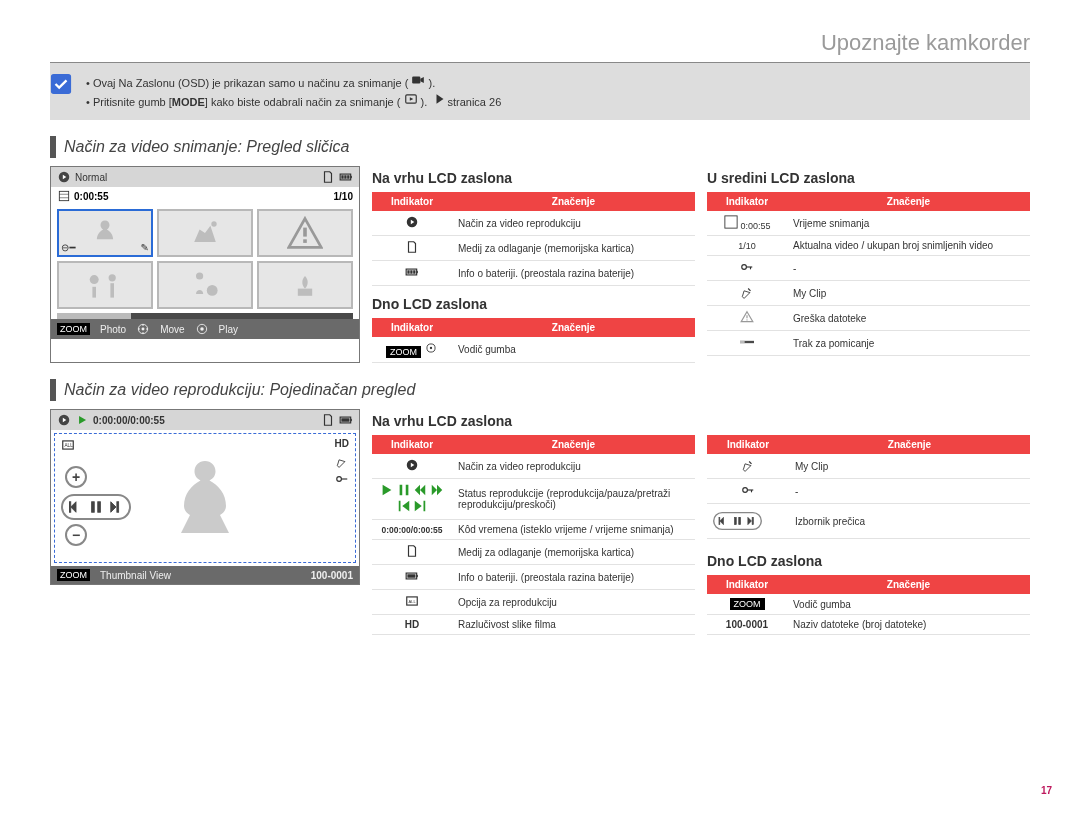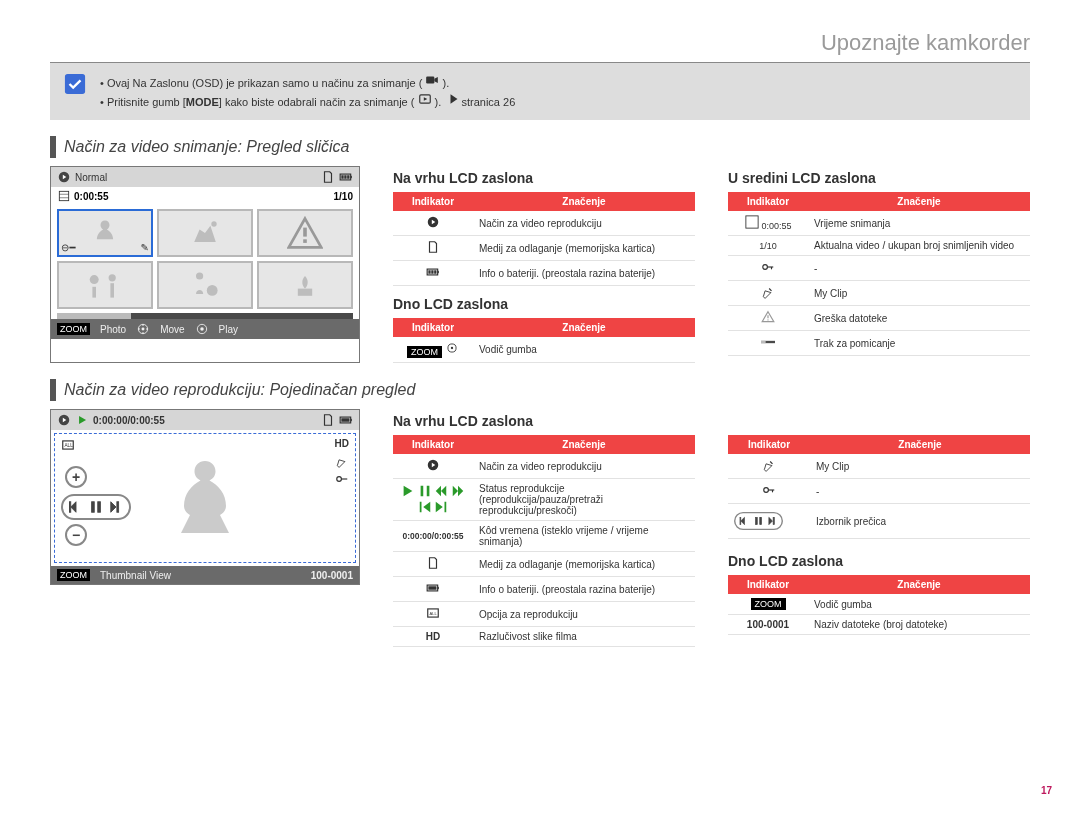--- a/index.html
+++ b/index.html
@@ -16,21 +16,21 @@
   }
   .page-title {
     font-size: 22px;
     color: #9a9a9a;
     text-align: right;
     border-bottom: 1px solid #888;
     padding-bottom: 6px;
   }
   .note-box {
     background: #ddd;
-    padding: 10px 14px;
+    padding: 10px 0;
     display: flex;
     gap: 14px;
     align-items: flex-start;
     font-size: 11px;
     line-height: 1.5;
   }
   .note-box .icon-box {
     width: 22px; height: 22px;
     display: flex; align-items: center; justify-content: center;
     flex-shrink: 0;
@@ -47,21 +47,21 @@
     background: #555;
     margin-right: 8px;
   }
   .section-head .text {
     font-size: 16px;
     color: #444;
     font-style: italic;
   }
   .row {
     display: flex;
-    gap: 33px;
+    gap: 12px;
   }
   .lcd {
     width: 310px;
     border: 1px solid #777;
     background: #fff;
     font-size: 10px;
     color: #333;
     flex-shrink: 0;
   }
   .lcd-topbar {

